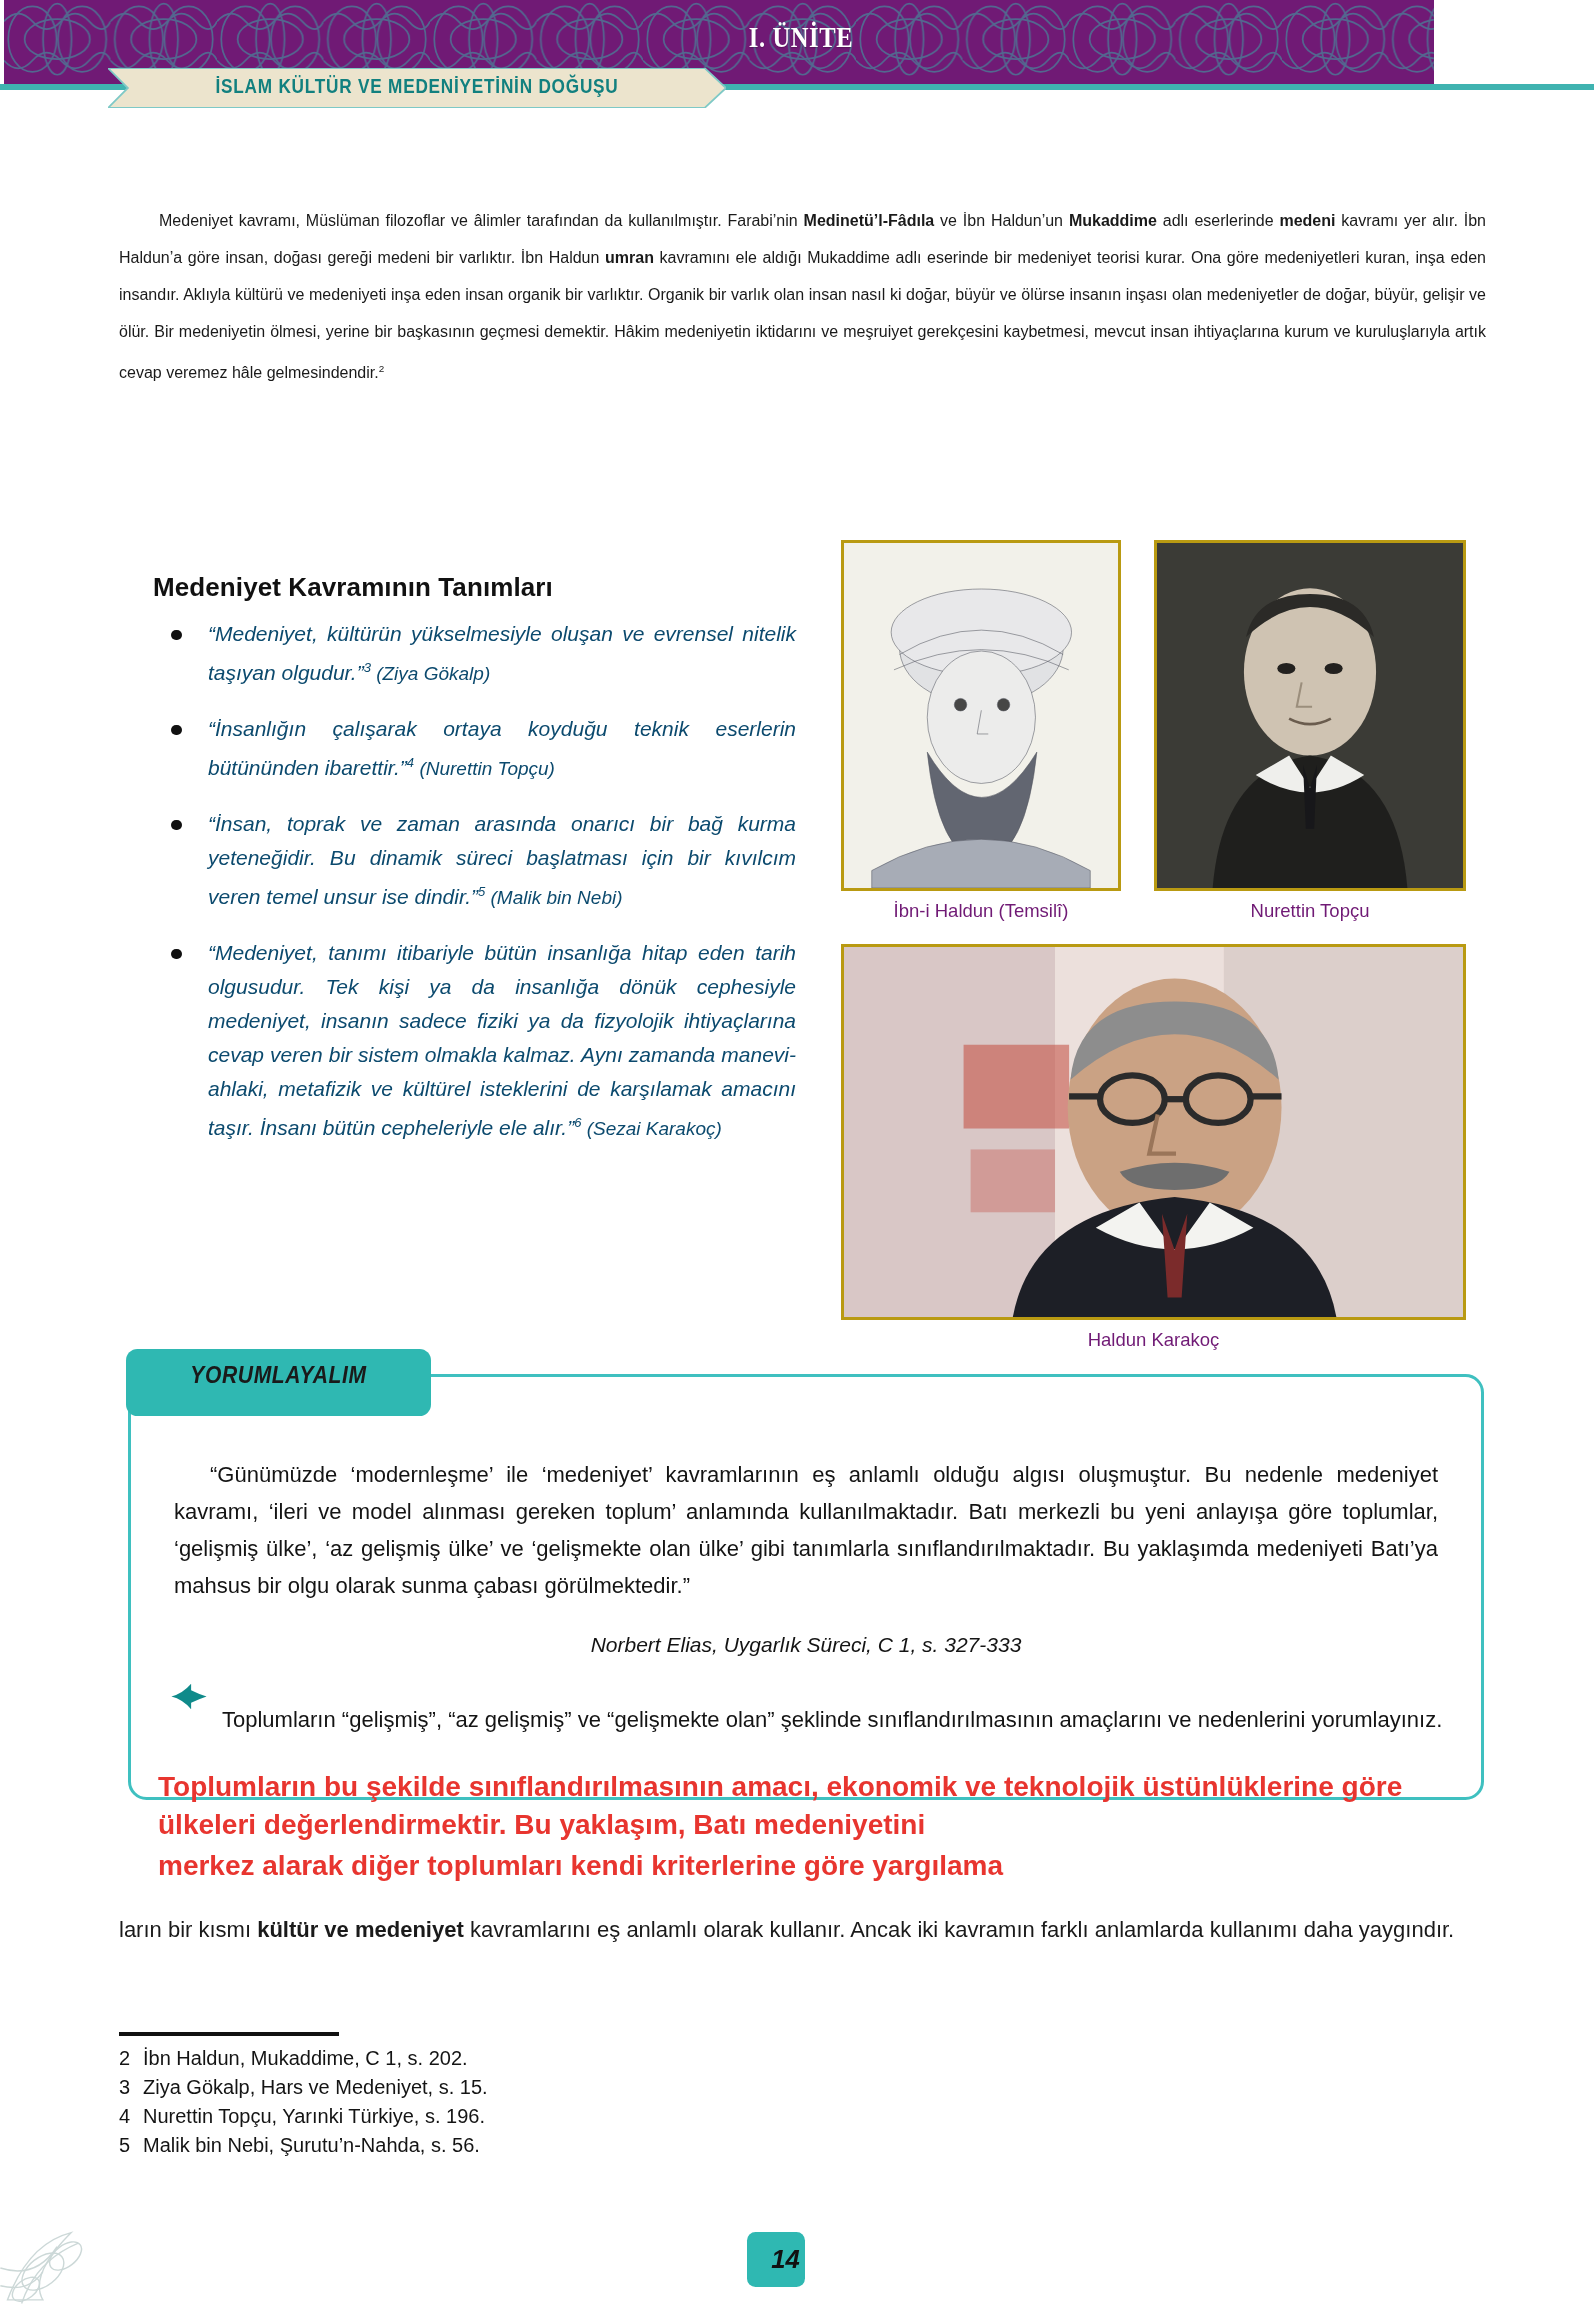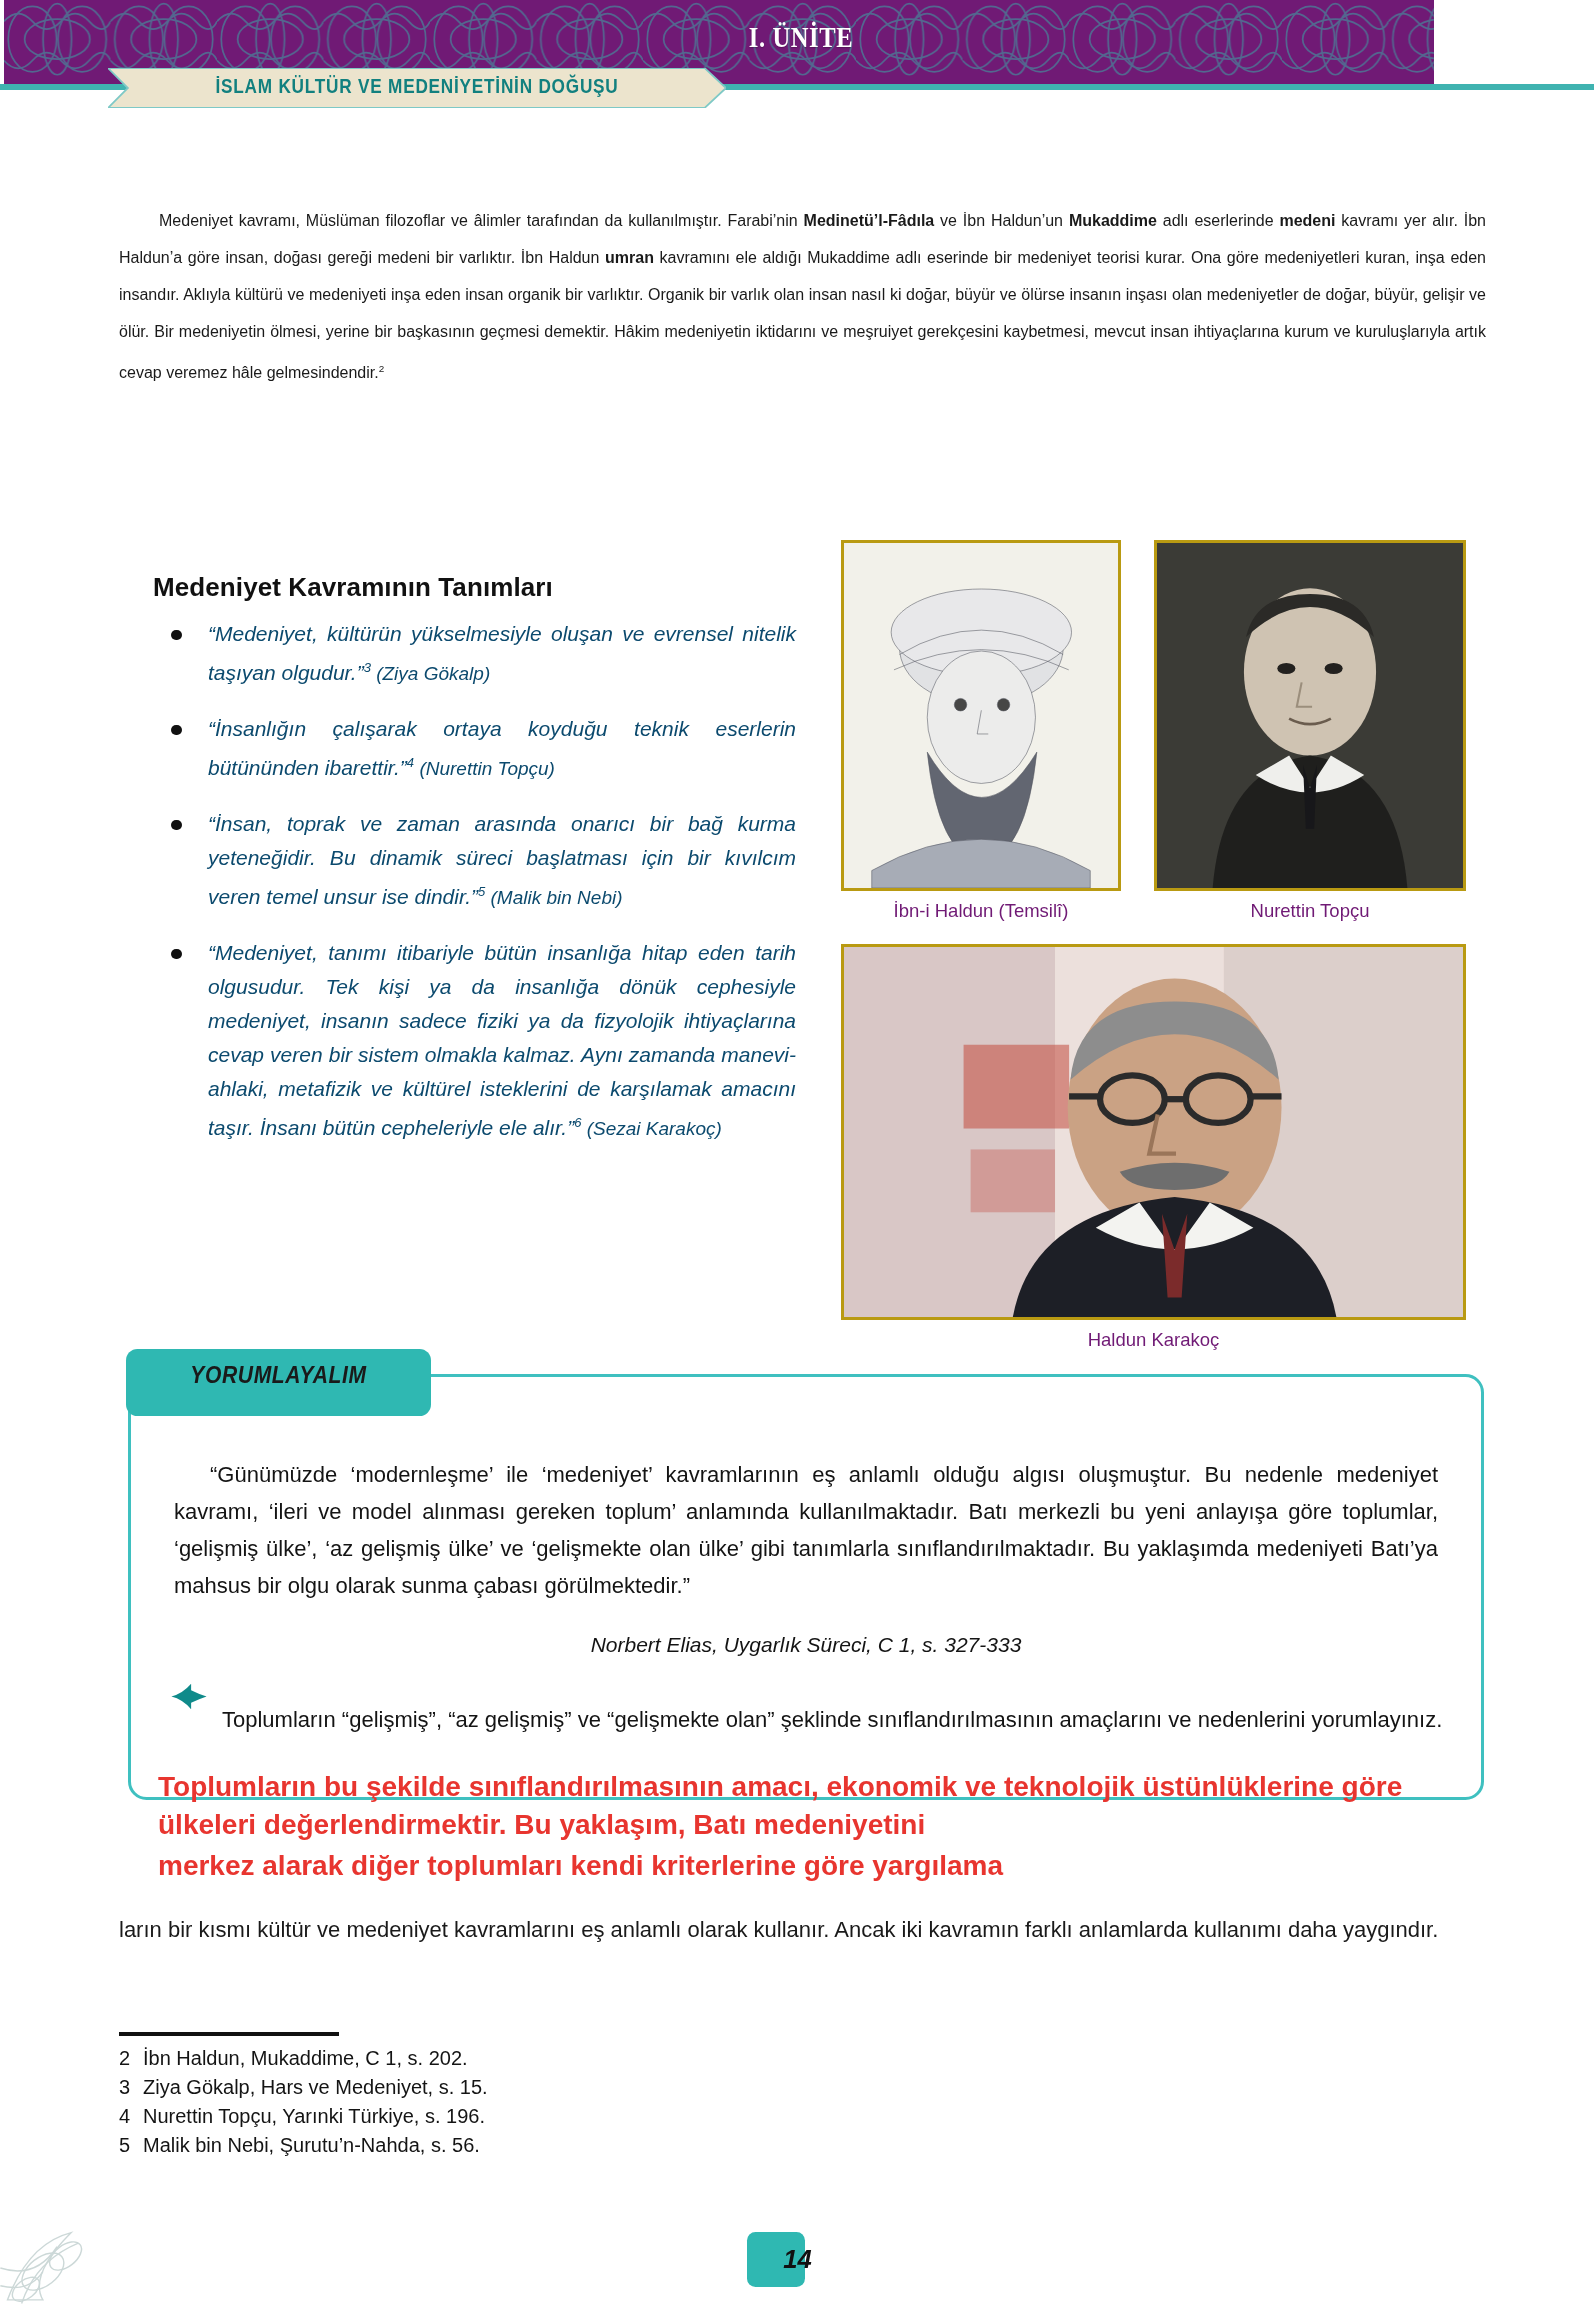--- a/index.html
+++ b/index.html
@@ -231,21 +231,21 @@
   
   .closing-para {
     position: absolute;
     left: 119px; top: 1889px;
     width: 1367px;
     font-size: 22px;
     line-height: 37px;
     color: #1a1a1a;
     text-align: justify;
   }
-  .closing-para b { font-weight: normal; }
+  .closing-para b { font-weight: bold; }
 
   
   .footnote-rule {
     position: absolute;
     left: 119px; top: 2032px;
     width: 220px; height: 3.6px;
     background: #111111;
   }
   .footnotes {
     position: absolute;
@@ -265,21 +265,21 @@
   
   .page-number {
     position: absolute;
     left: 747px; top: 2232px;
     width: 58px; height: 55px;
     background: #2fb8b2;
     border-radius: 8.5px;
   }
   .page-number .pn-text {
     position: absolute;
-    left: 12px; top: 12.8px;
+    left: 0; top: 12.8px;
     width: 77px;
     text-align: center;
     font-size: 25.6px;
     font-style: italic;
     font-weight: bold;
     color: #111111;
   }
 
   
   .corner-ornament {

